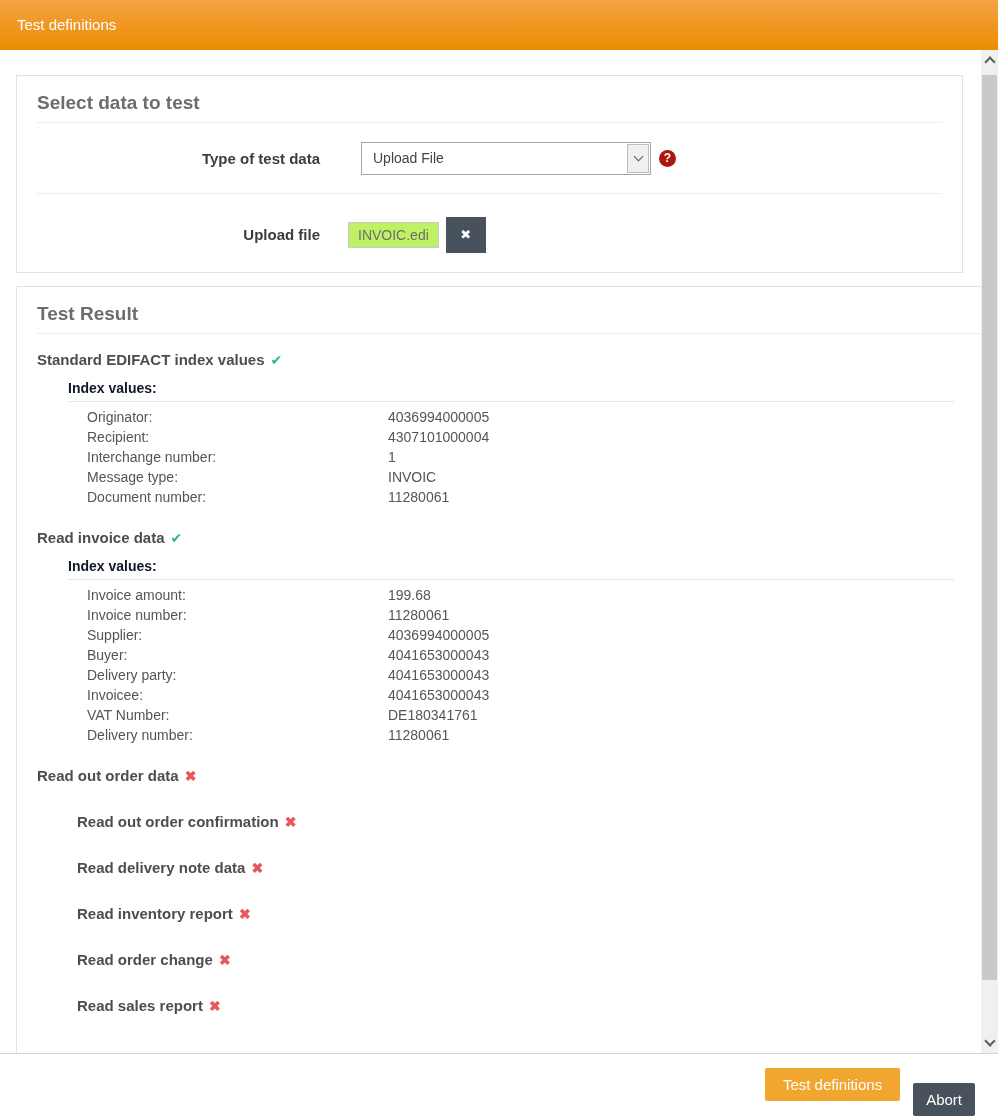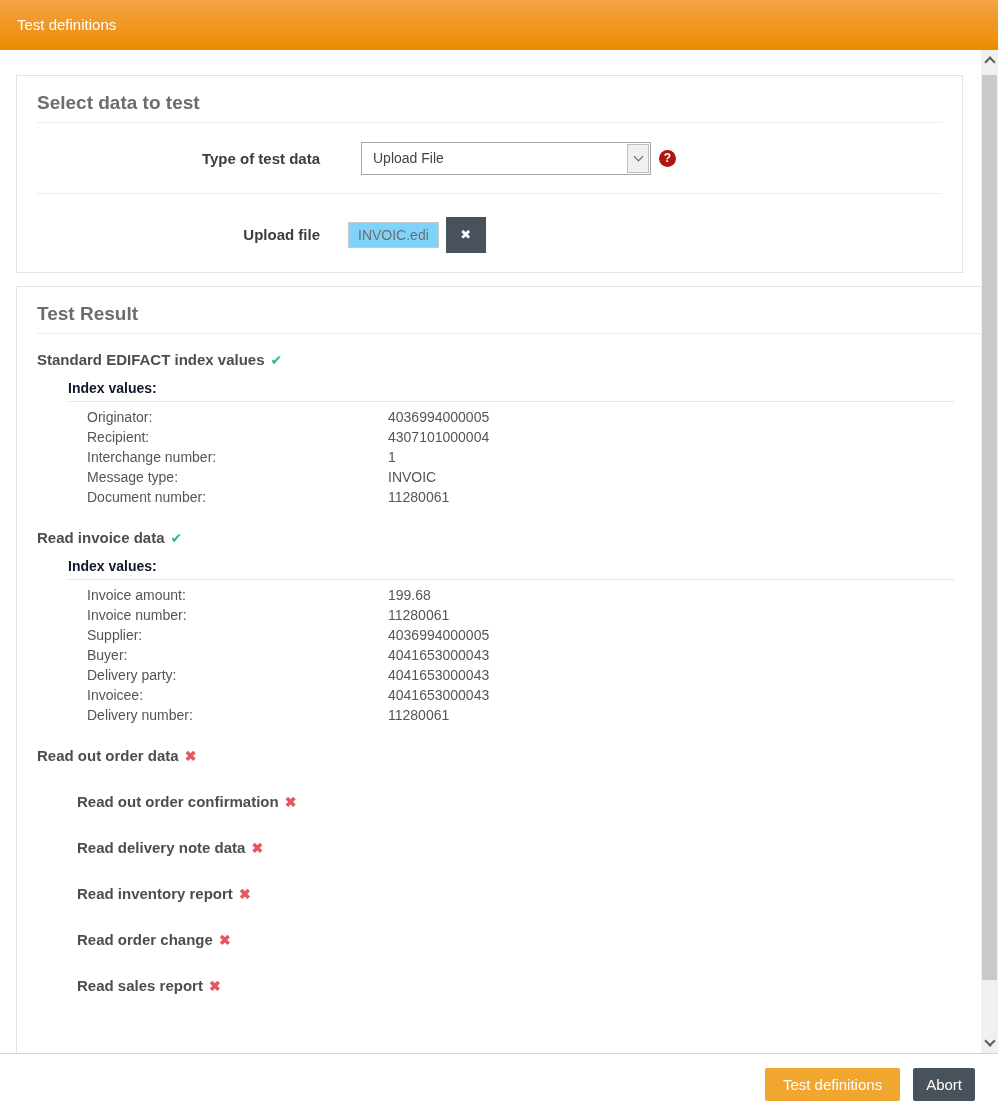--- a/index.html
+++ b/index.html
@@ -48,21 +48,21 @@
   .chev.down { transform:rotate(45deg); margin-top:-3px; }
   .chev.up   { transform:rotate(-135deg); margin-top:3px; }
   .chev.thick { border-width:0 2px 2px 0; border-color:#5e5e5e; }
   .help-icon {
     width:17px; height:17px; border-radius:50%; background:var(--help,#ae1710);
     color:#fff; font-weight:700; font-size:12px; display:flex; align-items:center;
     justify-content:center; margin-left:8px; flex:none; cursor:pointer; line-height:1;
   }
   .file-box {
     margin-left:28px; height:26px; box-sizing:border-box; border:1px solid #cacaca;
-    background:#7dd3fc; color:#6e6e6e; font-size:14px; display:flex; align-items:center; padding:0 9px;
+    background:#bef264; color:#6e6e6e; font-size:14px; display:flex; align-items:center; padding:0 9px;
   }
   .x-button {
     width:40px; height:36px; margin-left:7px; background:var(--dark,#48525c);
     color:#fff; border:none; display:flex; align-items:center; justify-content:center;
     font-size:13px; cursor:pointer; font-family:inherit;
   }
   
   .card-result { margin-top:13px; padding-bottom:70px; }
   .section { margin-top:22px; }
   .section:first-child { margin-top:17px; }
@@ -77,21 +77,21 @@
   .kv-row { display:flex; font-size:14px; color:#555; line-height:20px; }
   .kv-label { padding-left:19px; width:301px; box-sizing:content-box; flex:none; }
   
   .footer {
     position:absolute; top:1054px; left:0; width:998px; height:62px; background:#fff;
     display:flex; justify-content:flex-end; align-items:flex-start;
     padding:14px 23px 0 0; box-sizing:border-box; gap:13px;
   }
   .btn { height:33px; font-size:15px; color:#fff; border:none; border-radius:2px; cursor:pointer; font-family:inherit; }
   .btn-primary { background:var(--primary,#f0a62f); padding:0 18px; }
-  .btn-dark { background:var(--dark,#48525c); padding:0 13px; }
+  .btn-dark { background:var(--dark,#48525c); padding:0 13px;margin-top:15px; }
   
   .scrollbar { position:absolute; top:0; right:0; width:17px; height:1003px; background:#f0f0ef; }
   .sb-btn { position:absolute; left:0; width:17px; height:17px; display:flex; align-items:center; justify-content:center; cursor:pointer; }
   .sb-btn.up { top:2px; }
   .sb-btn.down { bottom:2px; }
   .sb-thumb { position:absolute; top:25px; left:1px; width:15px; height:905px; background:#c9c9c9; cursor:pointer; }
 </style>
 </head>
 <body>
 
@@ -177,20 +177,24 @@
             </div>
             <div class="kv-row">
               <div class="kv-label">Delivery party:</div>
               <div class="kv-value">4041653000043</div>
             </div>
             <div class="kv-row">
               <div class="kv-label">Invoicee:</div>
               <div class="kv-value">4041653000043</div>
             </div>
             <div class="kv-row">
+              <div class="kv-label">VAT Number:</div>
+              <div class="kv-value">DE180341761</div>
+            </div>
+            <div class="kv-row">
               <div class="kv-label">Delivery number:</div>
               <div class="kv-value">11280061</div>
             </div>
           </div>
         </div>
         <div class="section fail">
           <div class="section-title"><span>Read out order data</span><span class="status-icon fail">✖</span></div>
         </div>
         <div class="section fail">
           <div class="section-title"><span>Read out order confirmation</span><span class="status-icon fail">✖</span></div>

